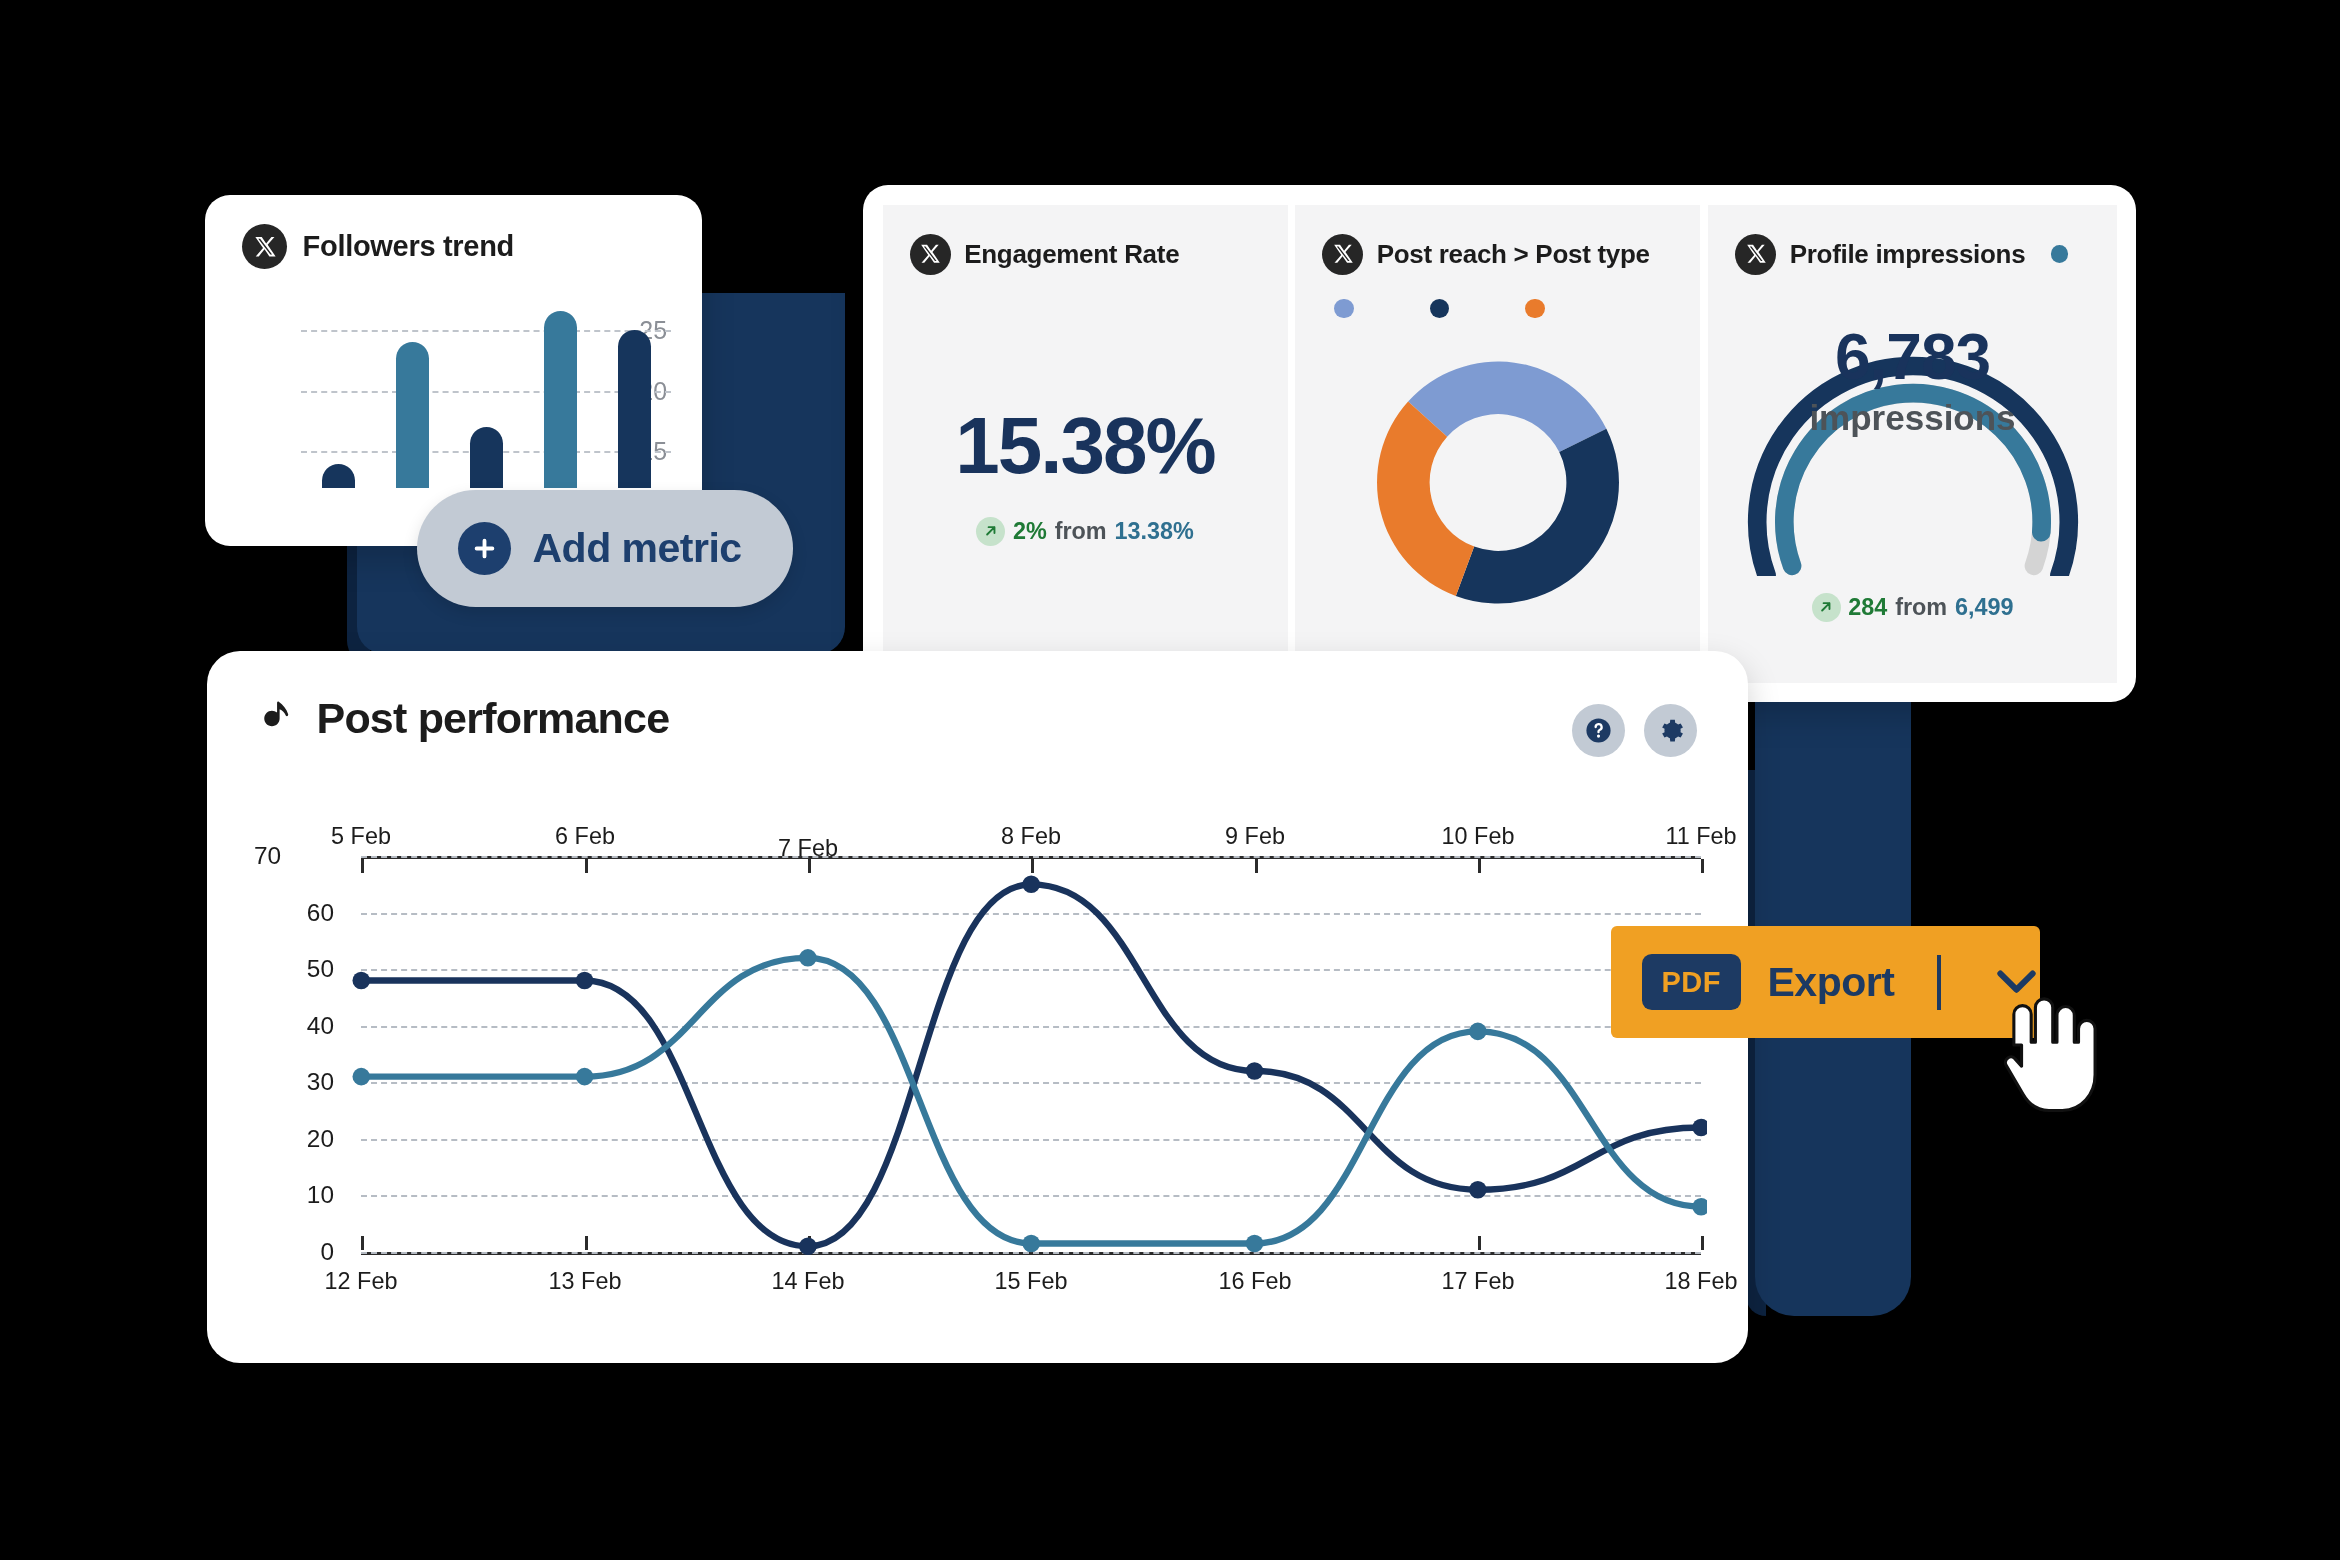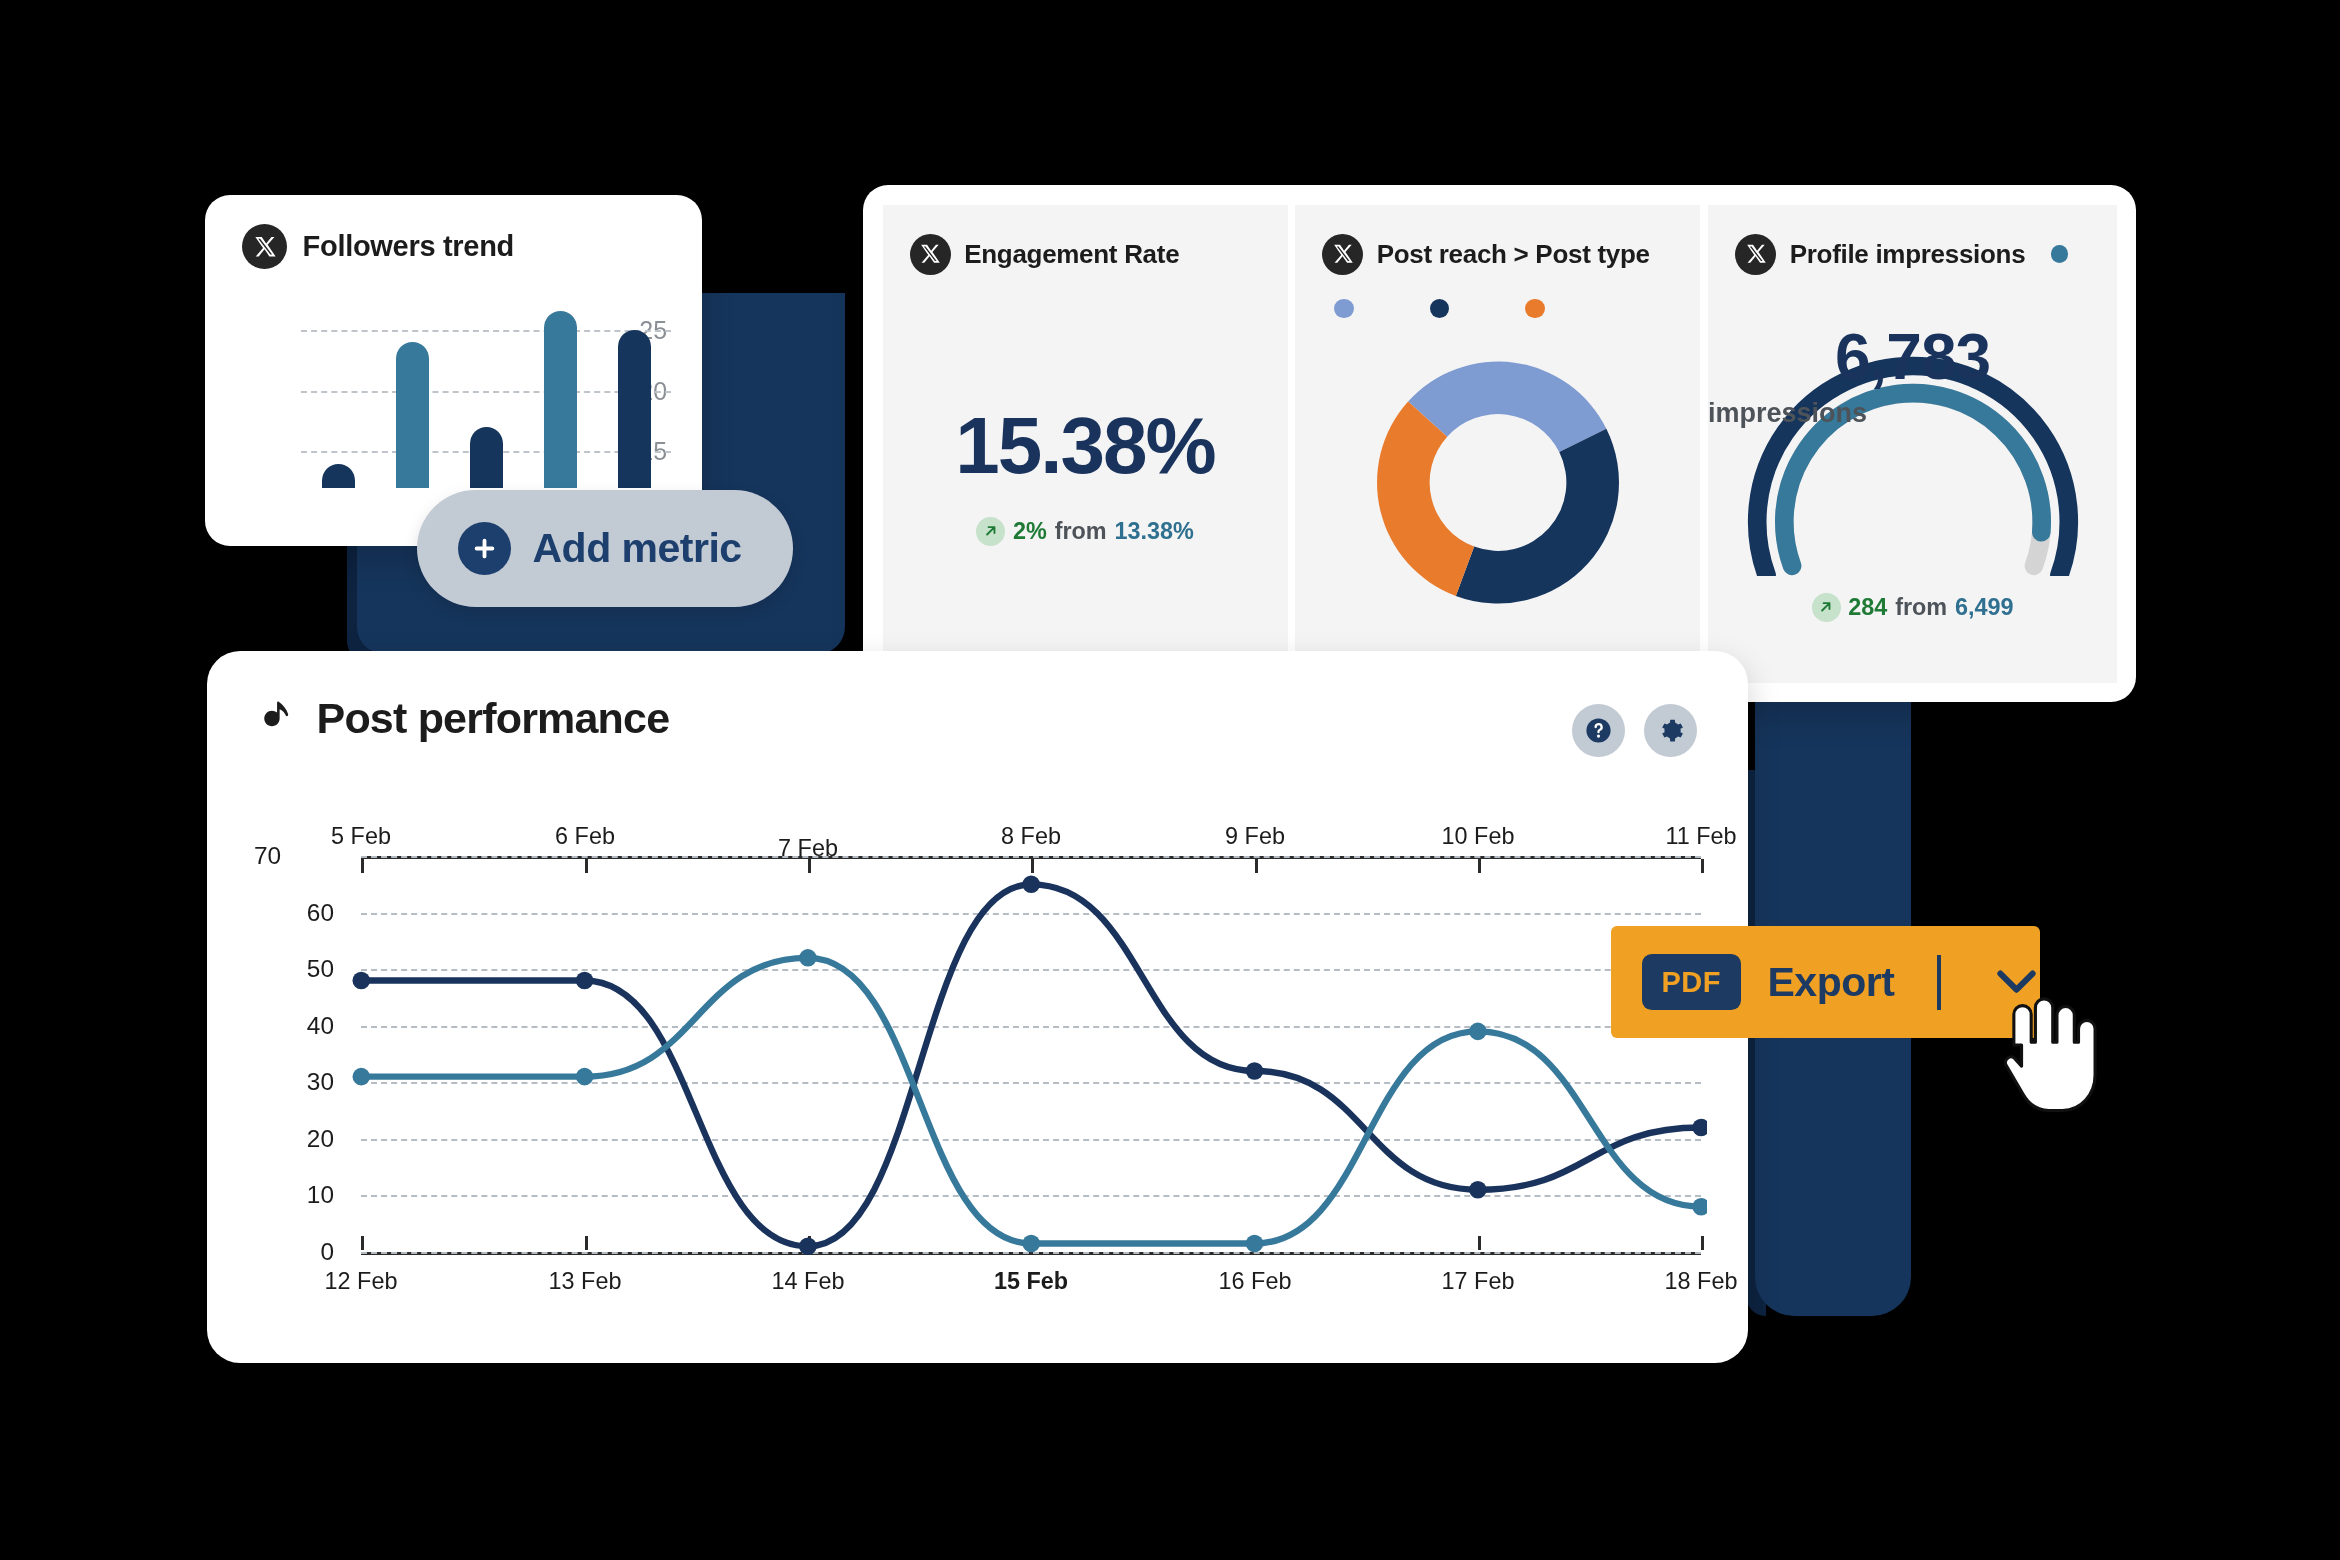--- a/index.html
+++ b/index.html
@@ -67,22 +67,22 @@
 
   
   #donut-wrap { position:absolute; left:50%; top:146px; transform:translateX(-50%); width:263px; height:263px; }
   #donut-wrap svg { width:263px; height:263px; }
 
   
   #gauge-wrap { position:absolute; left:50%; top:117px; transform:translateX(-50%); width:341px; height:254px; }
   #gauge-wrap svg { width:341px; height:254px; }
   #gauge-value { position:absolute; left:0; right:0; top:115px; text-align:center;
                  font-size:64px; font-weight:800; color:#19335c; letter-spacing:-1px; }
-  #gauge-unit { position:absolute; left:0; right:0; top:193px; 
-                font-size:27px; font-weight:700; color:#4d5358; }
+  #gauge-unit { position:absolute; left:0; right:0; top:193px; text-align:center;
+                font-size:35px; font-weight:700; color:#4d5358; }
   .head-dot { width:17.6px; height:17.6px; border-radius:50%; background:#37799b; margin-left:11.7px; flex:0 0 auto;}
 
   
   #add-metric { position:absolute; left:417px; top:490px; width:376px; height:117px;
                 background:#c2cad4; border-radius:59px; display:flex; align-items:center;
                 gap:21.5px; padding-left:41px; box-shadow:0 5.9px 15.6px rgba(0,0,0,.12); }
   #add-metric .plus-circle { width:53px; height:53px; border-radius:50%; background:#1d3f6e;
                 display:flex; align-items:center; justify-content:center; flex:0 0 auto; }
   #add-metric .plus-circle svg { width:27px; height:27px; }
   #add-metric-label { font-size:41px; font-weight:800; color:#1d3f6e; letter-spacing:-0.5px; }
@@ -285,21 +285,21 @@
         <div class="tick" style="left: 1224px; top: 44px;"></div>
         <div class="xlab" style="left: 1447px; top: 7.8px;">11 Feb</div>
         <div class="tick" style="left: 1447px; top: 44px;"></div>
         <div class="axis-line" style="top: 437px;"></div>
         <div class="xlab" style="left: 107px; top: 453px;">12 Feb</div>
         <div class="tick" style="left: 107px; top: 421px;"></div>
         <div class="xlab" style="left: 331px; top: 453px;">13 Feb</div>
         <div class="tick" style="left: 331px; top: 421px;"></div>
         <div class="xlab" style="left: 554px; top: 453px;">14 Feb</div>
         <div class="tick" style="left: 554px; top: 421px;"></div>
-        <div class="xlab" style="left: 777px; top: 453px; font-weight: bold;">15 Feb</div>
+        <div class="xlab" style="left: 777px; top: 453px;">15 Feb</div>
         <div class="tick" style="left: 777px; top: 421px;"></div>
         <div class="xlab" style="left: 1001px; top: 453px;">16 Feb</div>
         <div class="tick" style="left: 1001px; top: 421px;"></div>
         <div class="xlab" style="left: 1224px; top: 453px;">17 Feb</div>
         <div class="tick" style="left: 1224px; top: 421px;"></div>
         <div class="xlab" style="left: 1447px; top: 453px;">18 Feb</div>
         <div class="tick" style="left: 1447px; top: 421px;"></div>
         <div class="hgrid" style="top: 437px;"></div>
         <div class="ylab" style="top: 437px; left: 0px; width: 80px; right: auto; text-align: right;">0</div>
         <div class="hgrid" style="top: 380px;"></div>

